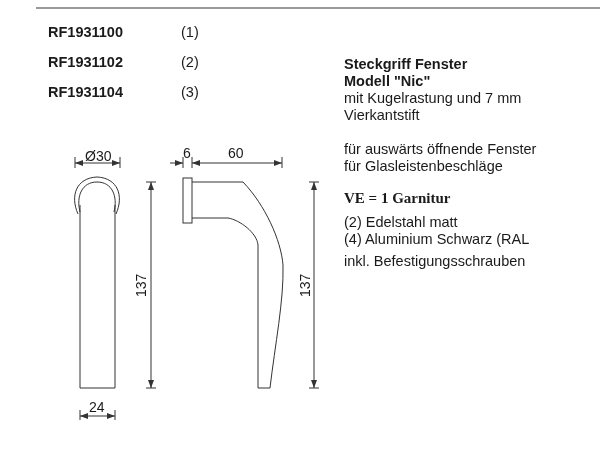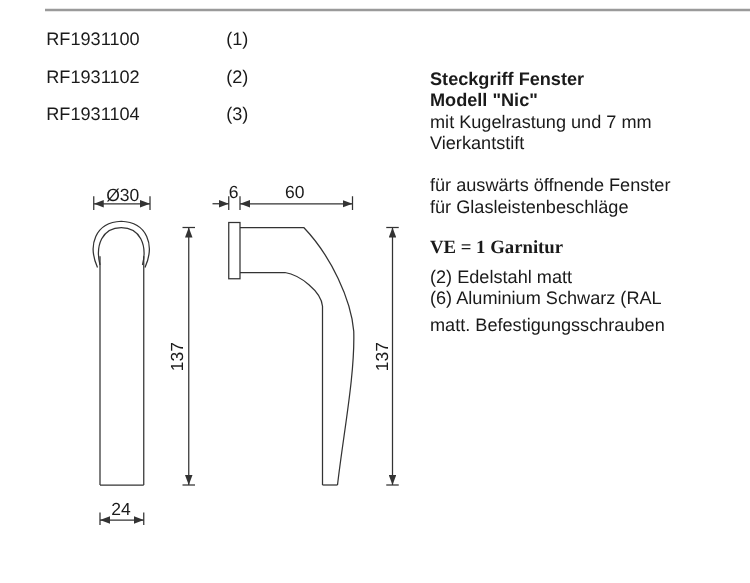--- a/index.html
+++ b/index.html
@@ -1,21 +1,21 @@
 <!DOCTYPE html>
 <html><head>
 <meta charset="utf-8">
 <style>
   html, body { margin: 0; padding: 0; background: #ffffff; }
   body { width: 600px; height: 466px; position: relative; overflow: hidden;
          font-family: "Liberation Sans", sans-serif; color: #1a1a1a; }
   .rule { position: absolute; left: 36px; top: 7px; width: 564px; height: 2px; background: #9a9a9a; }
   .codes { position: absolute; left: 37px; top: 24px; }
   .code-row { position: absolute; left: 0; white-space: nowrap; font-size: 14.5px; }
-  .code-row .code { position: absolute; left: 0; font-weight: normal; text-align: right; }
+  .code-row .code { position: absolute; left: 11px; font-weight: bold; text-align: right; }
   .code-row .variant { position: absolute; left: 144px; }
   .desc { position: absolute; left: 344px; top: 20px; width: 256px; font-size: 14.5px; line-height: 17px; margin-top: 36px; }
   .desc .bold { font-weight: bold; }
   .gap { height: 17px; }
   .ve { font-weight: bold; font-size: 15px; margin-top: 15px; margin-bottom: 7px; font-family: Liberation Serif, serif; }
   .note { margin-top: 5px; }
   svg.drawing { position: absolute; left: 0; top: 0; }
   svg text { font-family: "Liberation Sans", sans-serif; font-size: 14px; fill: #1a1a1a; }
 </style>
 </head>
@@ -41,22 +41,22 @@
 <div class="desc">
   <div class="bold">Steckgriff Fenster</div>
   <div class="bold">Modell "Nic"</div>
   <div>mit Kugelrastung und 7 mm</div>
   <div>Vierkantstift</div>
   <div class="gap"></div>
   <div>für auswärts öffnende Fenster</div>
   <div>für Glasleistenbeschläge</div>
   <div class="ve">VE = 1 Garnitur</div>
   <div>(2) Edelstahl matt</div>
-  <div>(6) Aluminium Schwarz (RAL</div>
-  <div class="note">matt. Befestigungsschrauben</div>
+  <div>(4) Aluminium Schwarz (RAL</div>
+  <div class="note">inkl. Befestigungsschrauben</div>
 </div>
 
 <svg class="drawing" width="600" height="466" viewBox="0 0 600 466">
   <defs>
     <marker id="arr" markerWidth="8" markerHeight="6" refX="8" refY="3" orient="auto-start-reverse" markerUnits="userSpaceOnUse">
       <path d="M0,0 L8,3 L0,6 Z" fill="#333"></path>
     </marker>
   </defs>
 
   <g stroke="#333" fill="none" stroke-width="1">

